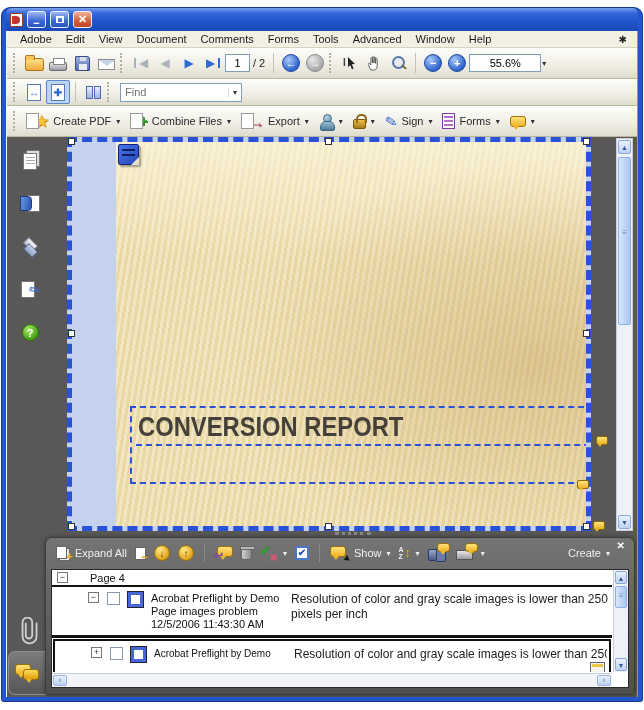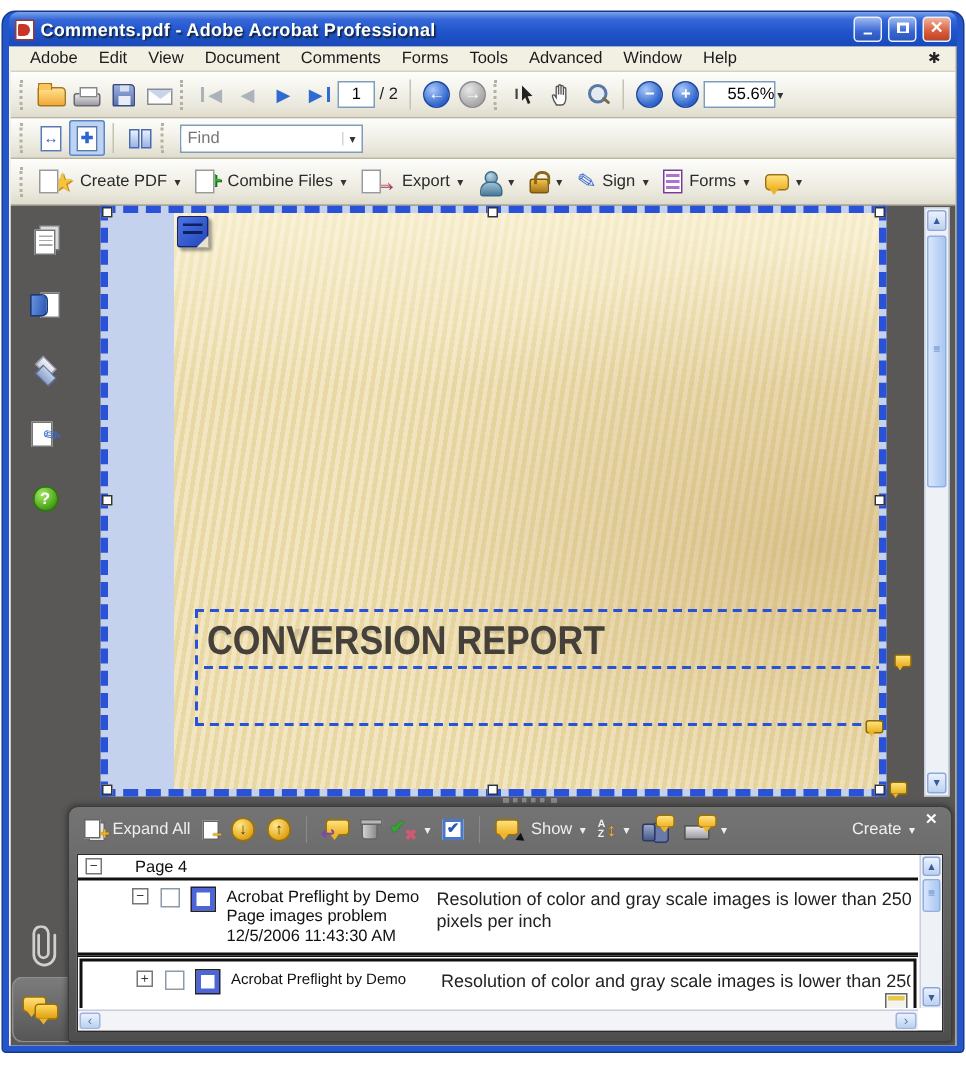--- a/index.html
+++ b/index.html
@@ -53,21 +53,21 @@
   .ic-mail::before { content:""; position:absolute; left:0; top:0; border-left:8px solid transparent; border-right:8px solid transparent; border-top:6px solid #c8d4e8; }
   .navg { font-size:12px; line-height:1; }
   .navg.on { color:#2e6cd4; } .navg.off { color:#aab2ba; }
   .navbar-bar { display:inline-block; width:2px; height:10px; vertical-align:-1px; }
   .navbar-bar.on { background:#2e6cd4; } .navbar-bar.off { background:#aab2ba; }
   .roundbtn { width:18px; height:18px; border-radius:50%; color:#fff; font-size:11px; line-height:16px; text-align:center; font-weight:bold; }
   .roundbtn.blue { background:radial-gradient(circle at 35% 30%,#a8c8f8,#2e64cc 70%); border:1px solid #1c48a0; }
   .roundbtn.gray { background:radial-gradient(circle at 35% 30%,#e8e8e8,#a8a8a8 70%); border:1px solid #8a8a8a; }
   .pageinput { width:25px; height:18px; border:1px solid #7f9db9; background:#fff; font-size:11px; text-align:center; font-family:"Liberation Sans",sans-serif; }
   .pagetotal { font-size:11px; color:#222; margin:0 3px; }
-  .zoominput { width:48px; height:18px; border:1px solid #7f9db9; background:#fff; font-size:11px; text-align:right; font-family:"Liberation Sans",sans-serif; }
+  .zoominput { width:72px; height:18px; border:1px solid #7f9db9; background:#fff; font-size:11px; text-align:center; font-family:"Liberation Sans",sans-serif; }
   .ic-magnify { width:16px; height:16px; position:relative; }
   .ic-magnify::before { content:""; position:absolute; left:2px; top:1px; width:9px; height:9px; border:2px solid #5878a8; border-radius:50%; background:rgba(220,230,245,.6); }
   .ic-magnify::after { content:""; position:absolute; left:11px; top:11px; width:6px; height:2px; background:#7a6a4a; transform:rotate(40deg); border-radius:1px; }
   .ic-page { width:14px; height:17px; background:#fff; border:1px solid #5a7ab4; display:flex; align-items:center; justify-content:center; color:#2e64cc; font-size:10px; font-weight:bold; }
   .ic-2page { display:flex; gap:1px; }
   .ic-2page i { width:7px; height:13px; background:linear-gradient(#eaf0fc,#9ab4e4); border:1px solid #4a6ab0; }
   .findwrap { display:flex; align-items:center; height:19px; border:1px solid #7f9db9; background:#fff; width:122px; margin-left:4px; }
   .findwrap input { flex:1; border:none; outline:none; font-size:11px; padding:0 4px; color:#555; font-family:"Liberation Sans",sans-serif; width:90px; }
   .findwrap .caret { padding:0 4px; border-left:1px solid #d0d6e0; }
 
@@ -198,21 +198,20 @@
   .hbtn { position:absolute; top:1px; width:14px; height:11px; background:linear-gradient(#eaf2fe,#bcd2f0); border:1px solid #9fb4de; border-radius:2px; color:#5a7ab8; font-size:9px; line-height:9px; text-align:center; }
 </style>
 </head>
 <body>
 
 <div class="stage">
 <div class="window">
 
   <div class="titlebar">
     <span class="pdficon"></span>
-    <span class="tb-title">Comments.pdf - Adobe Acrobat Professional</span>
     <span class="wbtn min"><span>−</span></span>
     <span class="wbtn"><span class="maxbox"></span></span>
     <span class="wbtn close"><span>✕</span></span>
   </div>
 
   <div class="content">
 
     <div class="menubar">
       <span class="menuitem">Adobe</span>
       <span class="menuitem">Edit</span>

